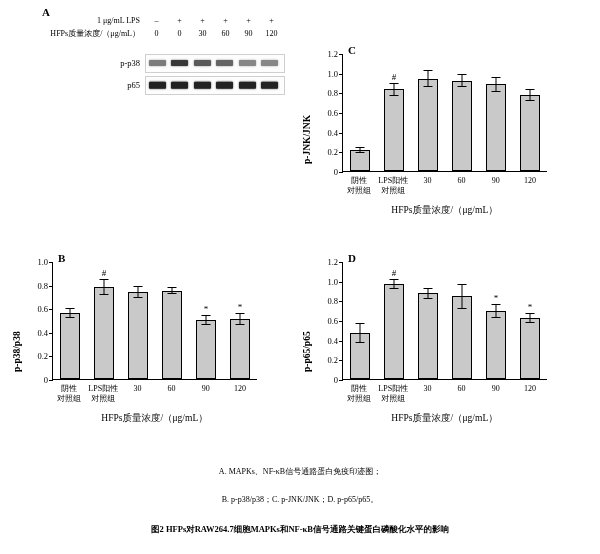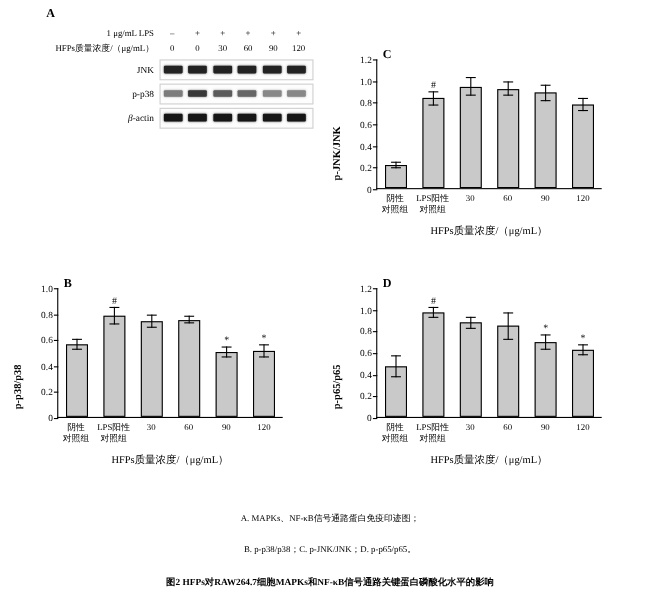--- a/index.html
+++ b/index.html
@@ -2,21 +2,21 @@
 <html><head>
 <meta charset="utf-8">
 <style>
   html,body{margin:0;padding:0;}
   body{width:600px;height:554px;background:#ffffff;font-family:"Liberation Serif",serif;color:#000;position:relative;overflow:hidden;}
   .panel-letter{font-family:"Liberation Serif",serif;font-weight:bold;font-size:11px;}
 
   
   #panelA{position:absolute;left:36px;top:6px;width:250px;}
   #panelA .letter{position:absolute;left:6px;top:0px;}
-  .blot-head{position:absolute;left:0;top:18px;width:250px;font-size:8px;}
+  .blot-head{position:absolute;left:0;top:8px;width:250px;font-size:8px;}
   .hdr-row{display:flex;align-items:center;height:13px;}
   .hdr-label{width:104px;text-align:right;padding-right:5px;font-size:8px;white-space:nowrap;}
   .hdr-vals{display:flex;width:138px;}
   .hdr-vals span{flex:1;text-align:center;font-size:8px;}
   .blot-body{position:absolute;left:0;top:46px;width:250px;}
   .blot-row{display:flex;align-items:center;height:22px;}
   .blot-name{width:104px;text-align:right;padding-right:5px;font-size:8.5px;white-space:nowrap;}
   .blot-strip{width:138px;height:17px;background:#fdfdfd;border:1px solid #cfcfcf;position:relative;overflow:hidden;}
   .band{position:absolute;top:50%;transform:translateY(-50%);border-radius:1px;}
 
@@ -67,50 +67,39 @@
         <span>0</span>
         <span>30</span>
         <span>60</span>
         <span>90</span>
         <span>120</span>
       </div>
     </div>
   </div>
   <div class="blot-body" id="blot-body">
       <div class="blot-row">
-        <div class="blot-name">JNK</div>
-        <div class="blot-strip">
-          <div class="band" style="left: 3px; width: 17px; height: 6.5px; background: rgb(34, 34, 34); box-shadow: rgba(34, 34, 34, 0.8) 0px 0px 2px;"></div>
-          <div class="band" style="left: 25.4px; width: 17px; height: 6.5px; background: rgb(34, 34, 34); box-shadow: rgba(34, 34, 34, 0.8) 0px 0px 2px;"></div>
-          <div class="band" style="left: 47.8px; width: 17px; height: 6.5px; background: rgb(34, 34, 34); box-shadow: rgba(34, 34, 34, 0.8) 0px 0px 2px;"></div>
-          <div class="band" style="left: 70.2px; width: 17px; height: 6.5px; background: rgb(34, 34, 34); box-shadow: rgba(34, 34, 34, 0.8) 0px 0px 2px;"></div>
-          <div class="band" style="left: 92.6px; width: 17px; height: 6.5px; background: rgb(34, 34, 34); box-shadow: rgba(34, 34, 34, 0.8) 0px 0px 2px;"></div>
-          <div class="band" style="left: 115px; width: 17px; height: 6.5px; background: rgb(34, 34, 34); box-shadow: rgba(34, 34, 34, 0.8) 0px 0px 2px;"></div>
-        </div>
-      </div>
-      <div class="blot-row">
         <div class="blot-name">p-p38</div>
         <div class="blot-strip">
           <div class="band" style="left: 3px; width: 17px; height: 6px; background: rgb(124, 124, 124); box-shadow: rgba(124, 124, 124, 0.8) 0px 0px 2px;"></div>
           <div class="band" style="left: 25.4px; width: 17px; height: 6px; background: rgb(56, 56, 56); box-shadow: rgba(56, 56, 56, 0.8) 0px 0px 2px;"></div>
           <div class="band" style="left: 47.8px; width: 17px; height: 6px; background: rgb(90, 90, 90); box-shadow: rgba(90, 90, 90, 0.8) 0px 0px 2px;"></div>
           <div class="band" style="left: 70.2px; width: 17px; height: 6px; background: rgb(101, 101, 101); box-shadow: rgba(101, 101, 101, 0.8) 0px 0px 2px;"></div>
           <div class="band" style="left: 92.6px; width: 17px; height: 6px; background: rgb(135, 135, 135); box-shadow: rgba(135, 135, 135, 0.8) 0px 0px 2px;"></div>
           <div class="band" style="left: 115px; width: 17px; height: 6px; background: rgb(135, 135, 135); box-shadow: rgba(135, 135, 135, 0.8) 0px 0px 2px;"></div>
         </div>
       </div>
       <div class="blot-row">
-        <div class="blot-name"><i>β</i>-actin</div>
+        <div class="blot-name">p65</div>
         <div class="blot-strip">
-          <div class="band" style="left: 3px; width: 17px; height: 7px; background: rgb(22, 22, 22); box-shadow: rgba(22, 22, 22, 0.8) 0px 0px 2px;"></div>
-          <div class="band" style="left: 25.4px; width: 17px; height: 7px; background: rgb(22, 22, 22); box-shadow: rgba(22, 22, 22, 0.8) 0px 0px 2px;"></div>
-          <div class="band" style="left: 47.8px; width: 17px; height: 7px; background: rgb(22, 22, 22); box-shadow: rgba(22, 22, 22, 0.8) 0px 0px 2px;"></div>
-          <div class="band" style="left: 70.2px; width: 17px; height: 7px; background: rgb(22, 22, 22); box-shadow: rgba(22, 22, 22, 0.8) 0px 0px 2px;"></div>
-          <div class="band" style="left: 92.6px; width: 17px; height: 7px; background: rgb(22, 22, 22); box-shadow: rgba(22, 22, 22, 0.8) 0px 0px 2px;"></div>
-          <div class="band" style="left: 115px; width: 17px; height: 7px; background: rgb(22, 22, 22); box-shadow: rgba(22, 22, 22, 0.8) 0px 0px 2px;"></div>
+          <div class="band" style="left: 3px; width: 17px; height: 6.5px; background: rgb(34, 34, 34); box-shadow: rgba(34, 34, 34, 0.8) 0px 0px 2px;"></div>
+          <div class="band" style="left: 25.4px; width: 17px; height: 6.5px; background: rgb(34, 34, 34); box-shadow: rgba(34, 34, 34, 0.8) 0px 0px 2px;"></div>
+          <div class="band" style="left: 47.8px; width: 17px; height: 6.5px; background: rgb(34, 34, 34); box-shadow: rgba(34, 34, 34, 0.8) 0px 0px 2px;"></div>
+          <div class="band" style="left: 70.2px; width: 17px; height: 6.5px; background: rgb(34, 34, 34); box-shadow: rgba(34, 34, 34, 0.8) 0px 0px 2px;"></div>
+          <div class="band" style="left: 92.6px; width: 17px; height: 6.5px; background: rgb(34, 34, 34); box-shadow: rgba(34, 34, 34, 0.8) 0px 0px 2px;"></div>
+          <div class="band" style="left: 115px; width: 17px; height: 6.5px; background: rgb(34, 34, 34); box-shadow: rgba(34, 34, 34, 0.8) 0px 0px 2px;"></div>
         </div>
       </div>
     </div>
 </div>
 
 <div class="chart" id="chartC" style="left:300px;top:44px;width:290px;height:200px;">
     <div class="axis-y-title" style="left: 2px; top: 18px; height: 102px;">p-JNK/JNK</div>
     <div class="letter" style="left: 48px; top: 0px;">C</div>
     <div class="ticklabels" style="left: 12px; top: 10px; height: 118px;">
       <div style="top: 118px;">0</div>

